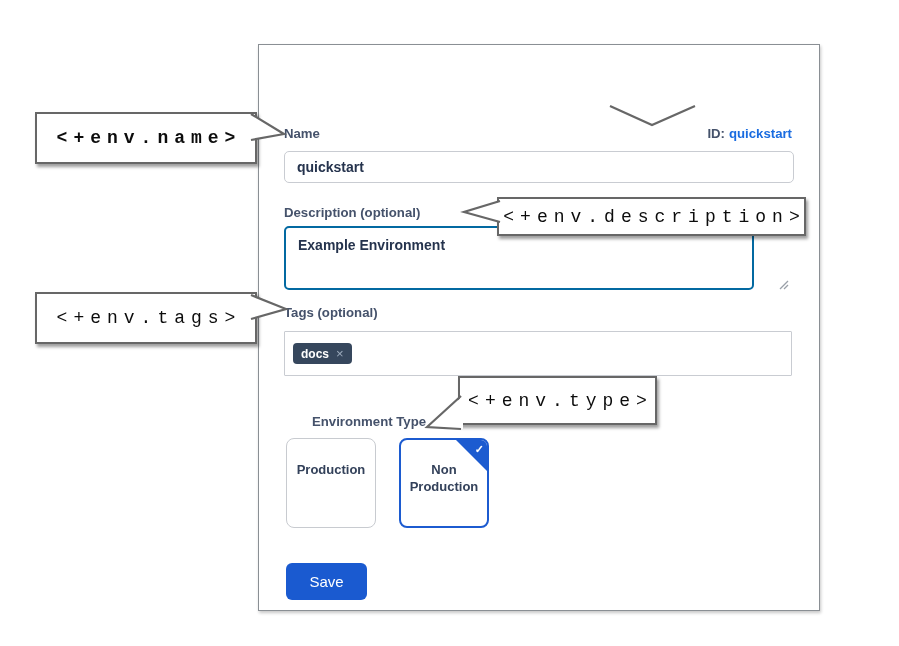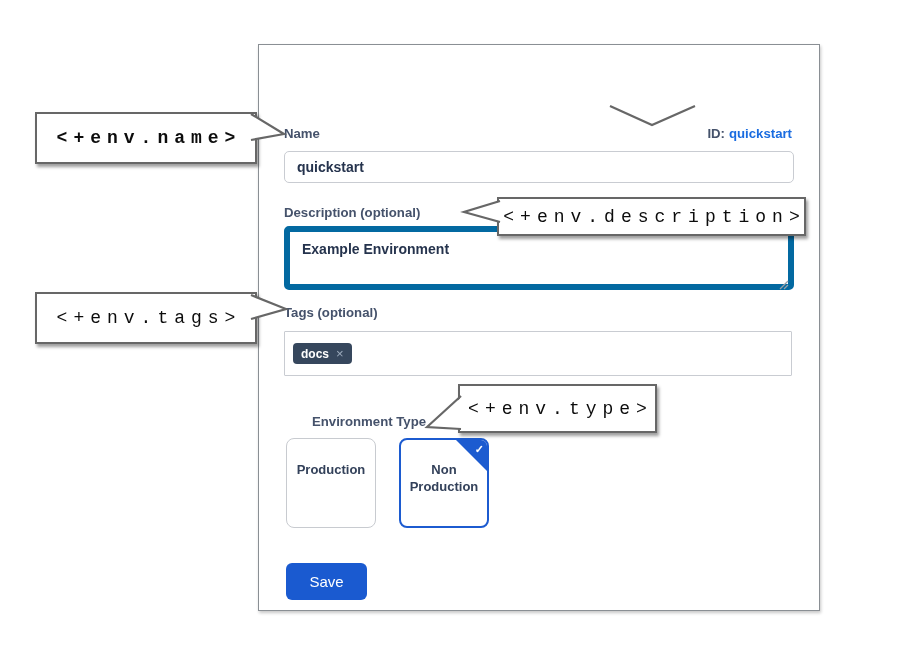--- a/index.html
+++ b/index.html
@@ -21,23 +21,23 @@
   .text-input {
     position:absolute; left:25px; right:27px; height:32px;
     border:1px solid #c9ccd2; border-radius:5px; background:#fff;
     font-family:"Liberation Sans", sans-serif; font-size:14px; font-weight:700; color:#25334d;
     padding:0 12px; width:510px; outline:none;
   }
   .name-input { top:106px; }
   .desc-label { position:absolute; left:25px; top:160px; }
   .textarea {
     position:absolute; left:25px; right:27px; top:181px; height:64px;
-    border:6px solid #0369a1; border-radius:5px; background:#fff;
+    border:2px solid #0369a1; border-radius:5px; background:#fff;
     font-family:"Liberation Sans", sans-serif; font-size:14px; font-weight:700; color:#25334d;
-    padding:9px 12px; width:510px; resize:none; outline:none; overflow:hidden;
+    padding:9px 12px; width:470px; resize:none; outline:none; overflow:hidden;
   }
   .resize-icon { position:absolute; right:30px; top:235px; pointer-events:none; }
   .tags-label { position:absolute; left:25px; top:260px; }
   .tags-box {
     position:absolute; left:25px; right:27px; top:286px; height:45px;
     border:1px solid #c9ccd2; border-radius:1px; background:#fff;
     display:flex; align-items:center; padding:0 8px; cursor:text;
   }
   .tag-chip {
     display:inline-flex; align-items:center; gap:7px; height:21px;
@@ -129,21 +129,21 @@
   </div>
 
   <div class="co" style="left:497px; top:197px; width:309px; height:39px;">
     <span>&lt;+env.description&gt;</span>
   </div>
 
   <div class="co" style="left:35px; top:292px; width:222px; height:52px;">
     <span>&lt;+env.tags&gt;</span>
   </div>
 
-  <div class="co" style="left:458px; top:384px; width:199px; height:49px;">
+  <div class="co" style="left:458px; top:376px; width:199px; height:49px;">
     <span>&lt;+env.type&gt;</span>
   </div>
 
   <svg class="tails" width="899" height="646">
 
     <g>
       <polygon points="610,104 697,104 652,125" fill="#ffffff"></polygon>
       <polyline points="610,106 652,125 695,106" fill="none" stroke="#676767" stroke-width="2.2"></polyline>
     </g>
 

